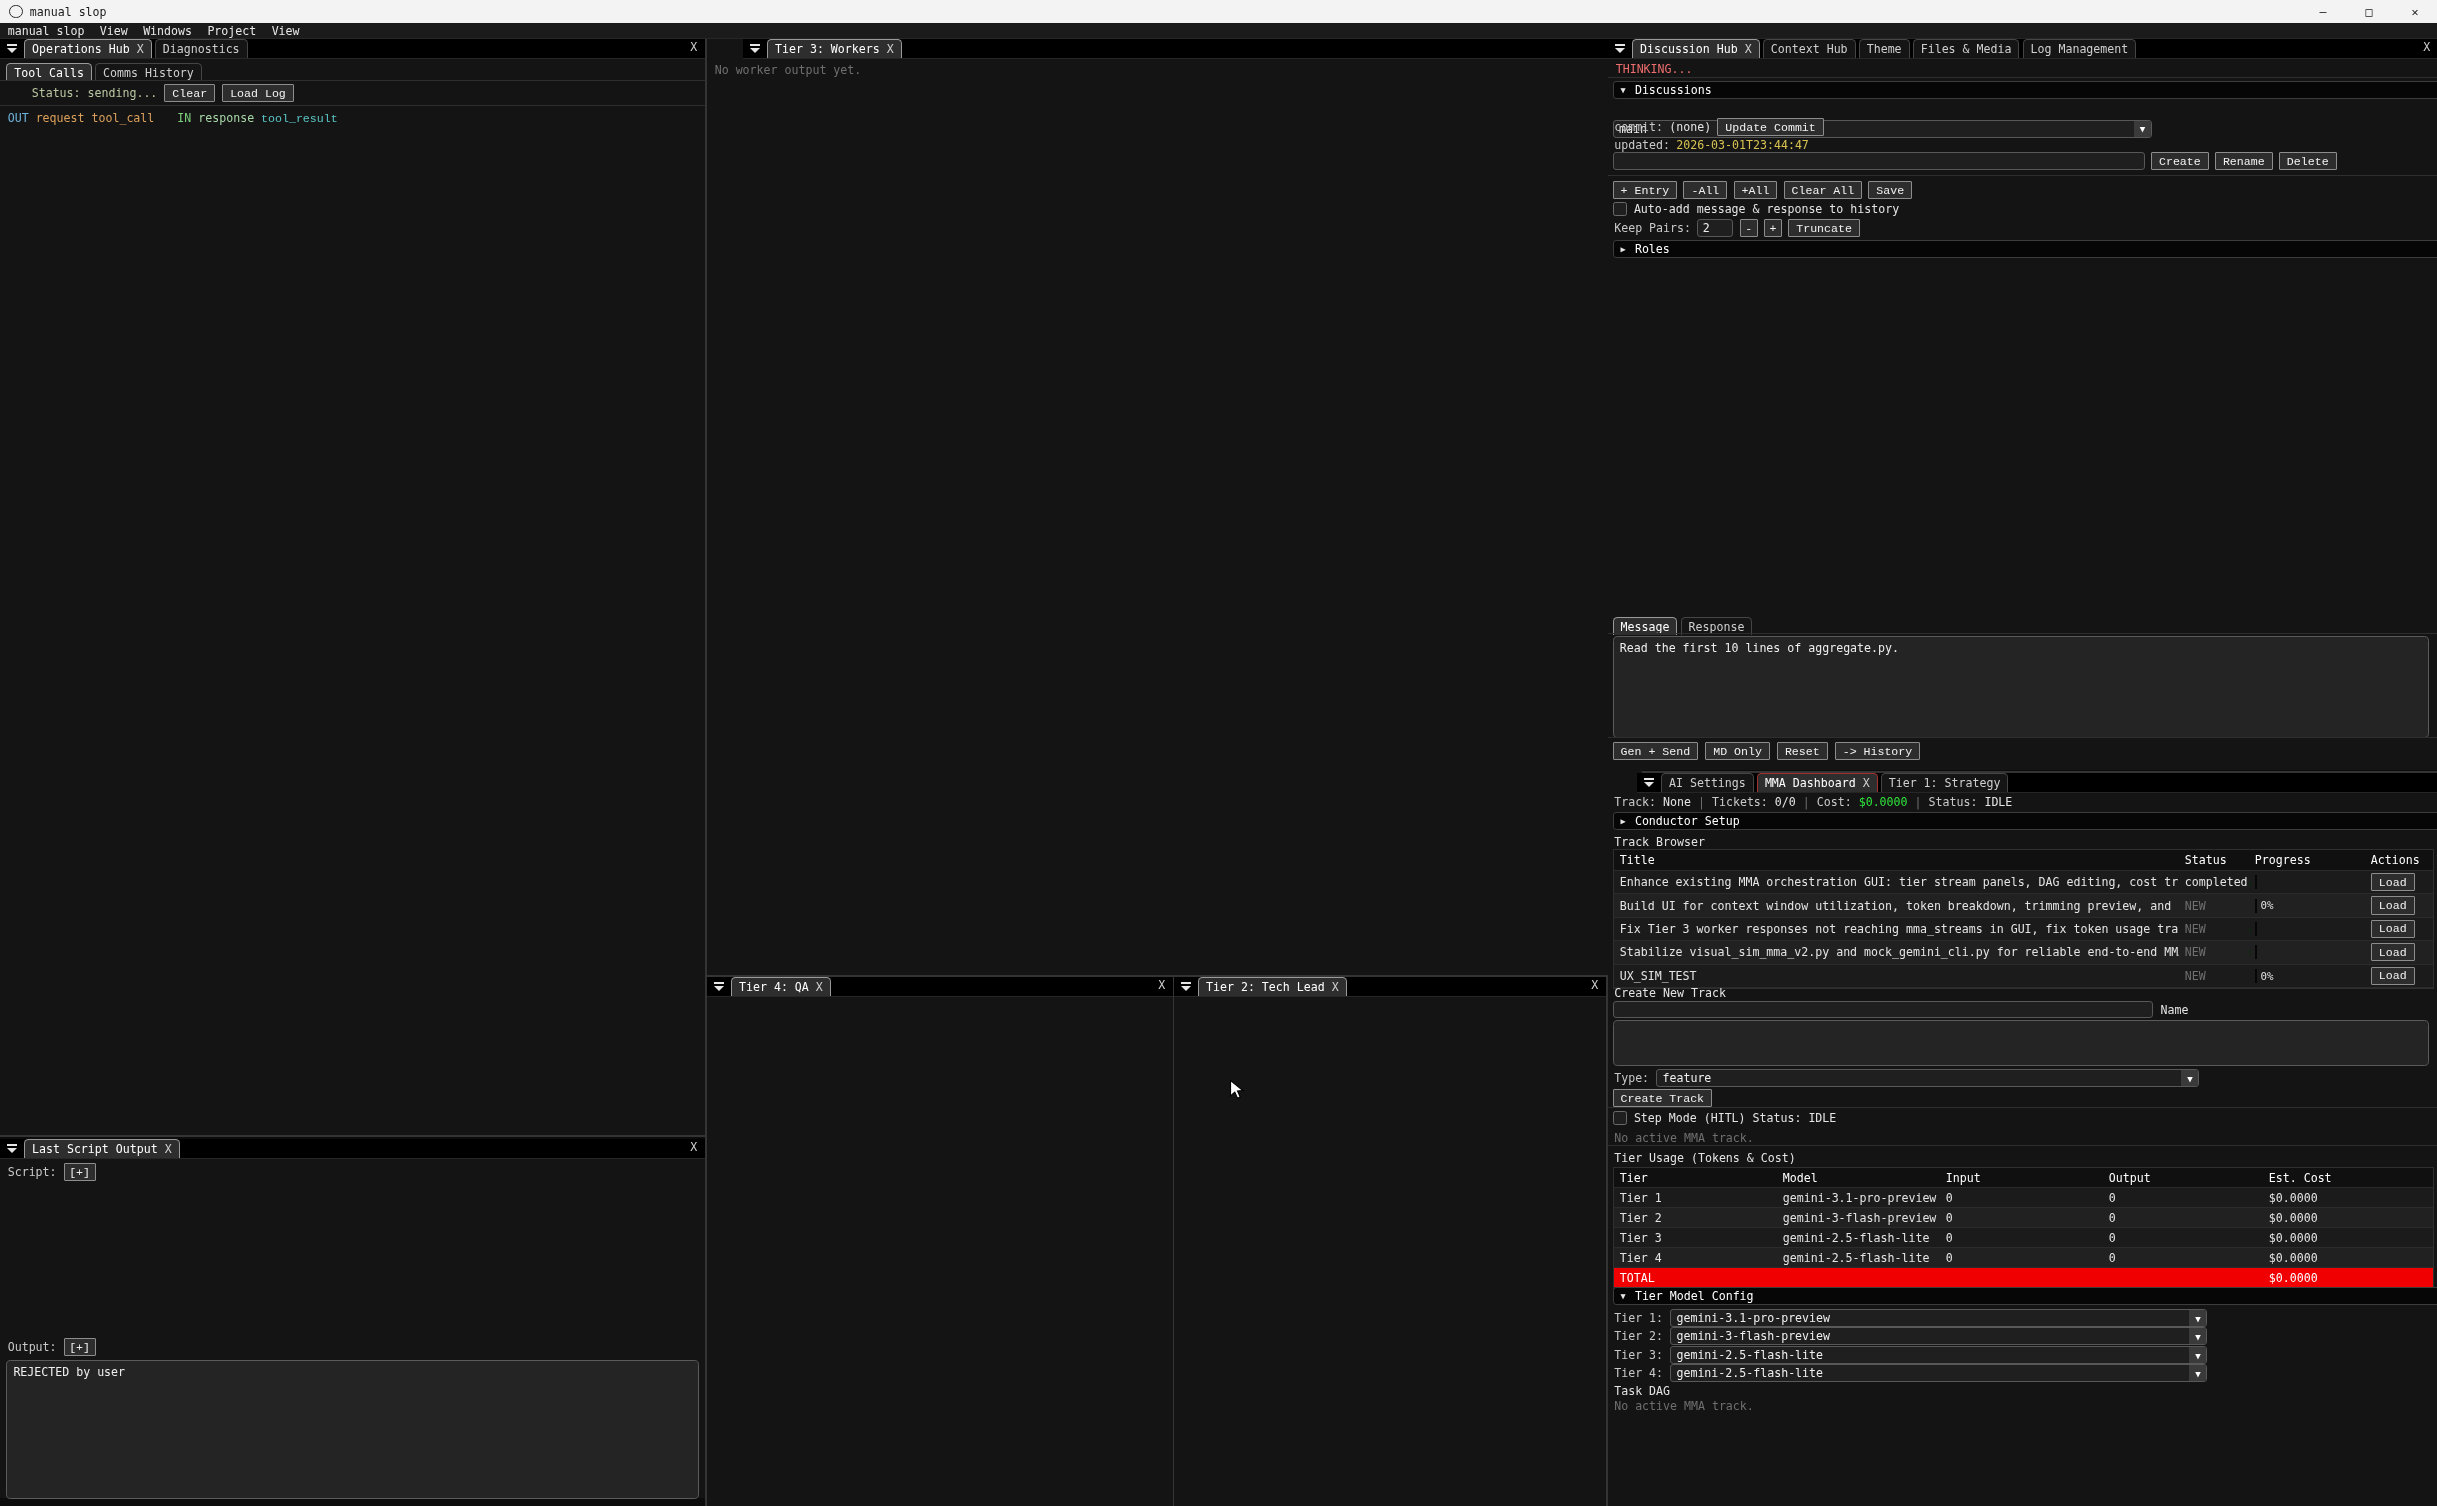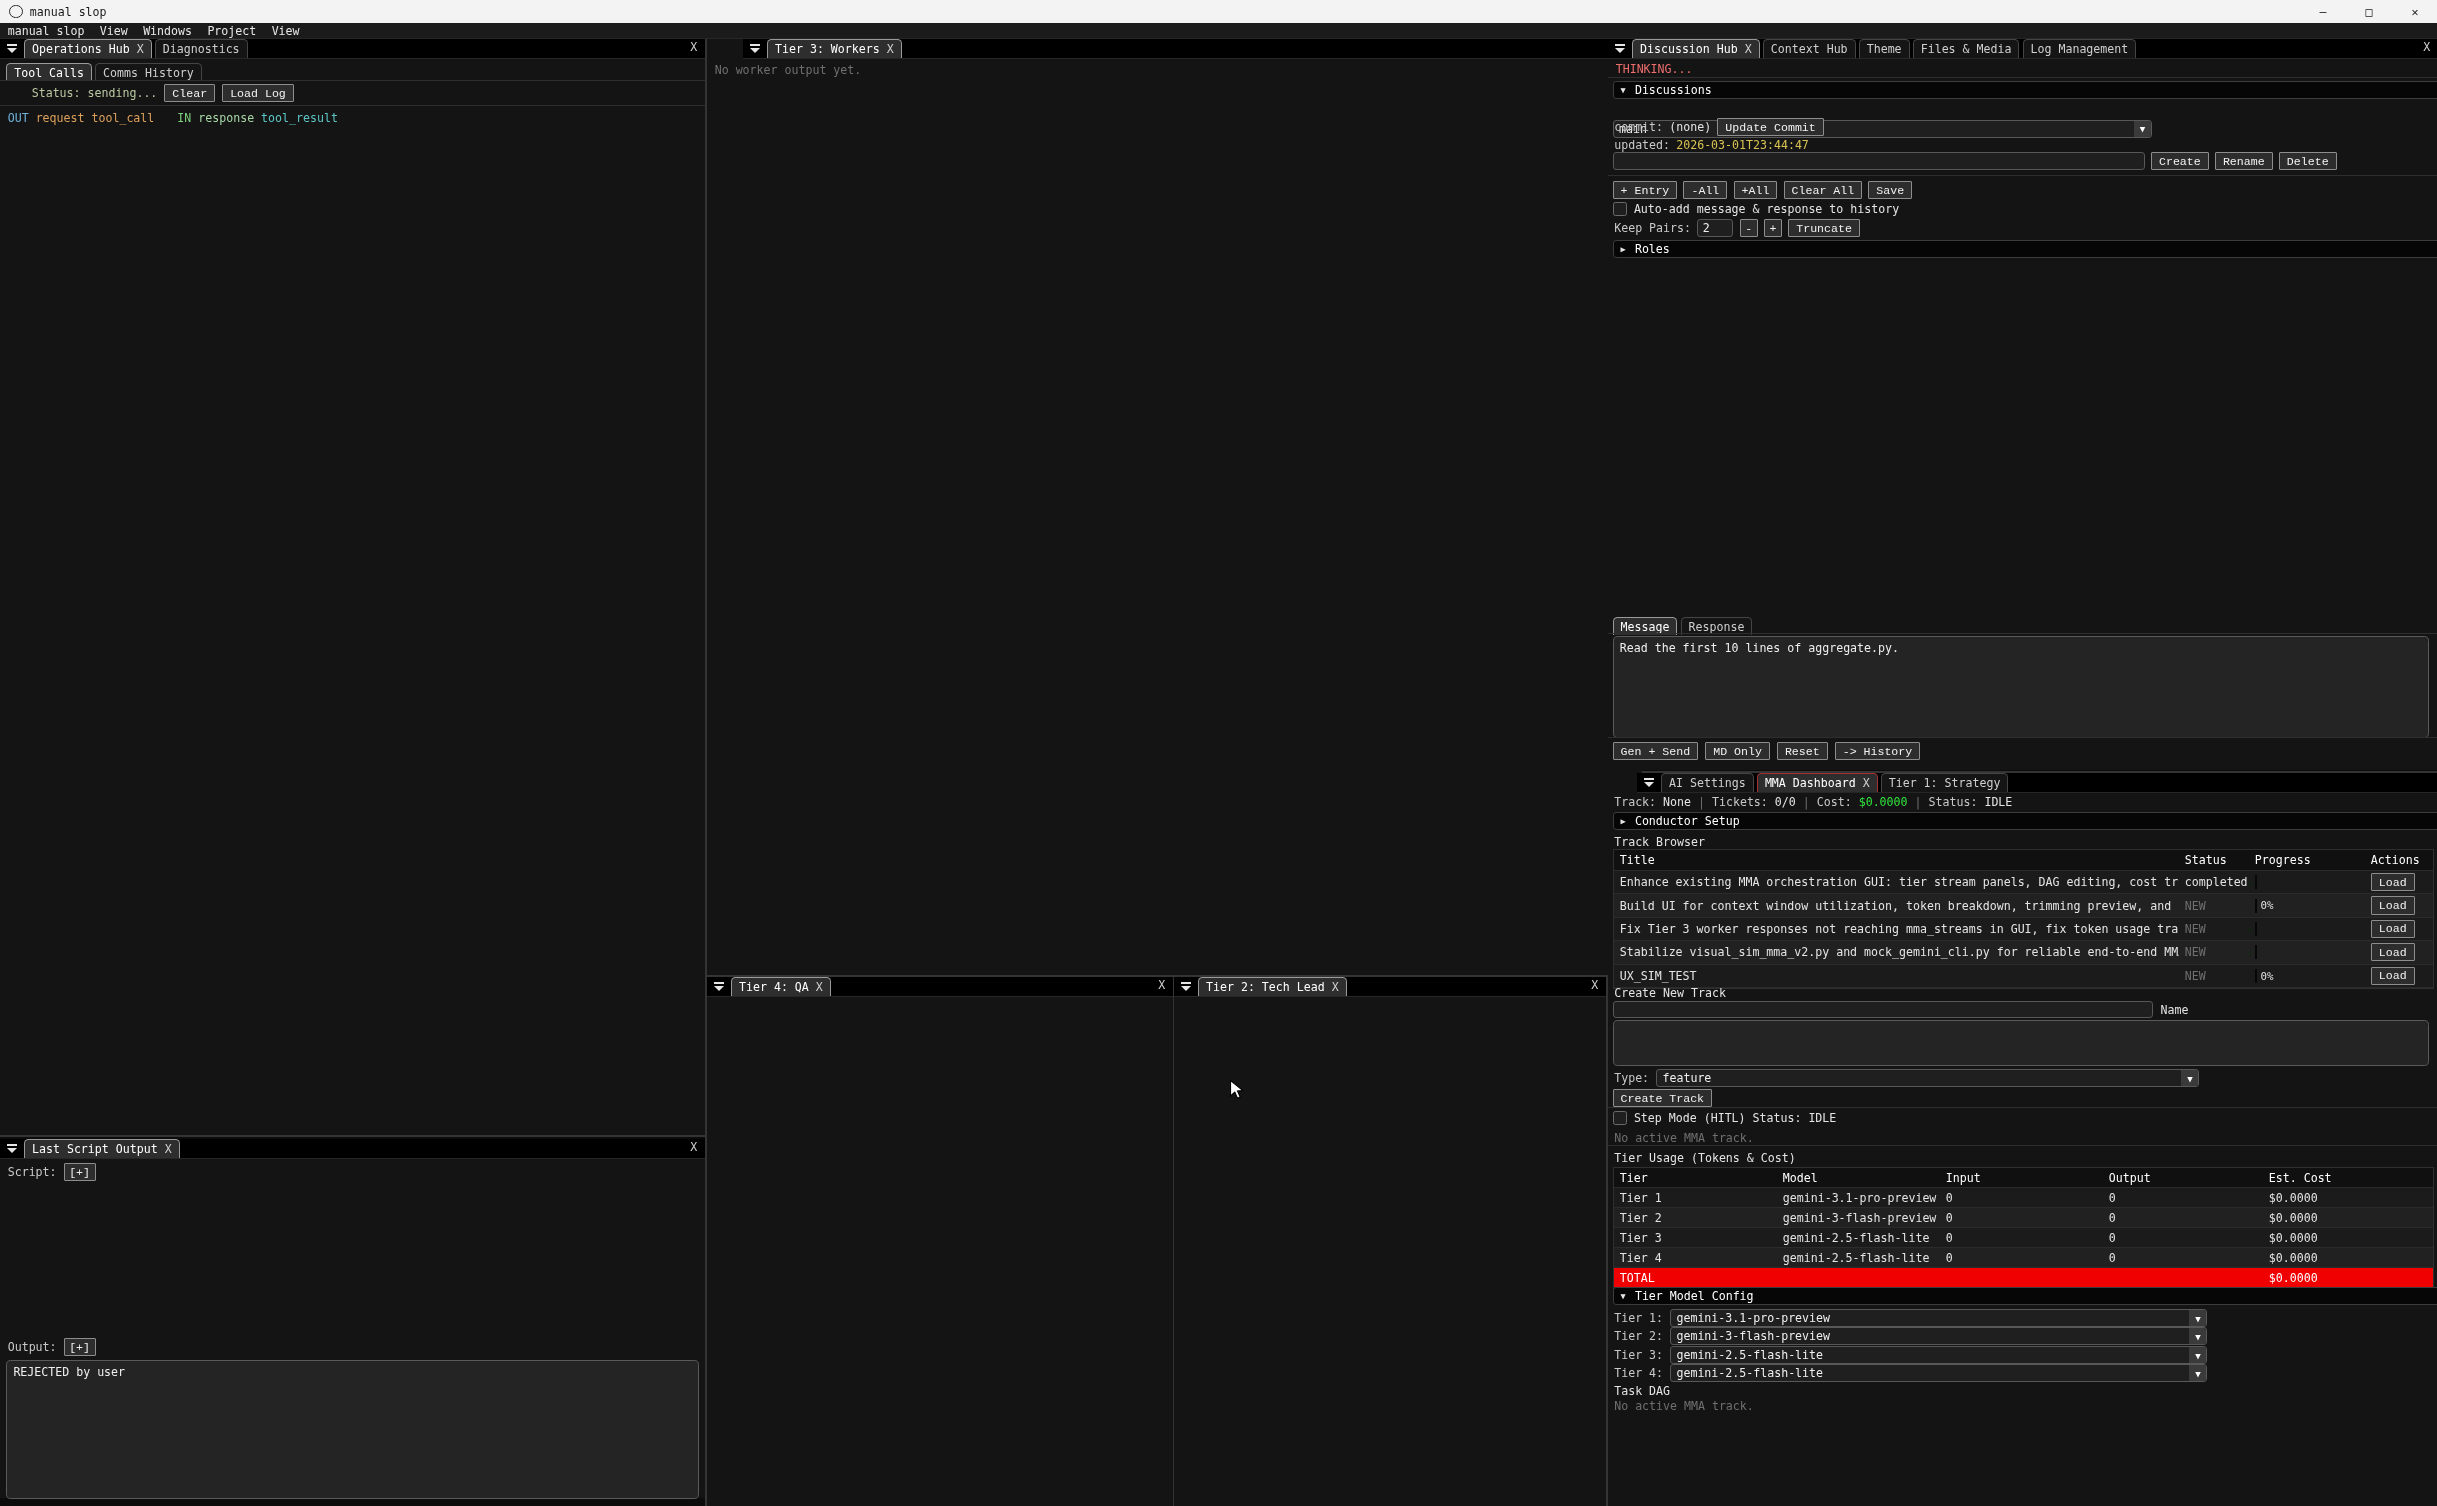--- a/index.html
+++ b/index.html
@@ -54,21 +54,21 @@
   .pbar.empty .plabel{left:4.6px;color:#e2e2e2;}
   
   .c-think{color:#ef6e6e;}
   .c-date{color:#d8c352;}
   .c-green{color:#2fe43a;}
   .c-sage{color:#b9c7a1;}
   .c-out{color:#6fb3dc;}
   .c-orange{color:#dda05a;}
   .c-in{color:#7ccf7c;}
   .c-resp{color:#a8d8a8;}
-  .c-res{color:#5cc6c6;}
+  .c-res{color:#5cc6c6;font-family:Liberation Mono, monospace;}
   .splitter{position:absolute;background:#343434;}
   .scrolltrack{position:absolute;width:6.2px;background:#1d1d1d;border-radius:3.1px;}
   .row{display:flex;align-items:center;}
 </style>
 </head>
 <body>
 
 <div class="abs titlebar">
   <span class="appicon"></span>
   <span>manual slop</span>

